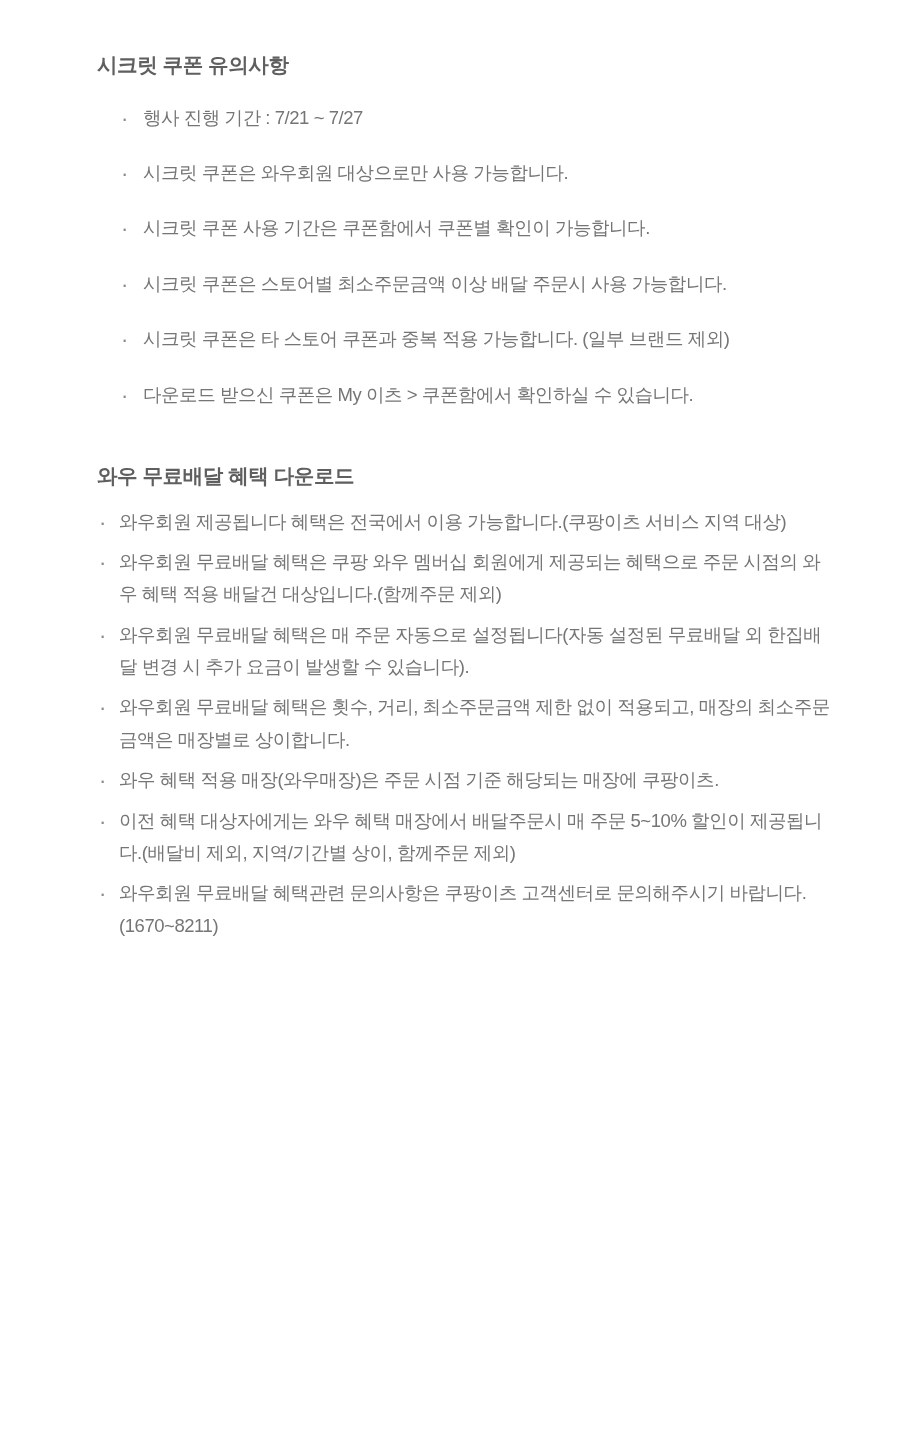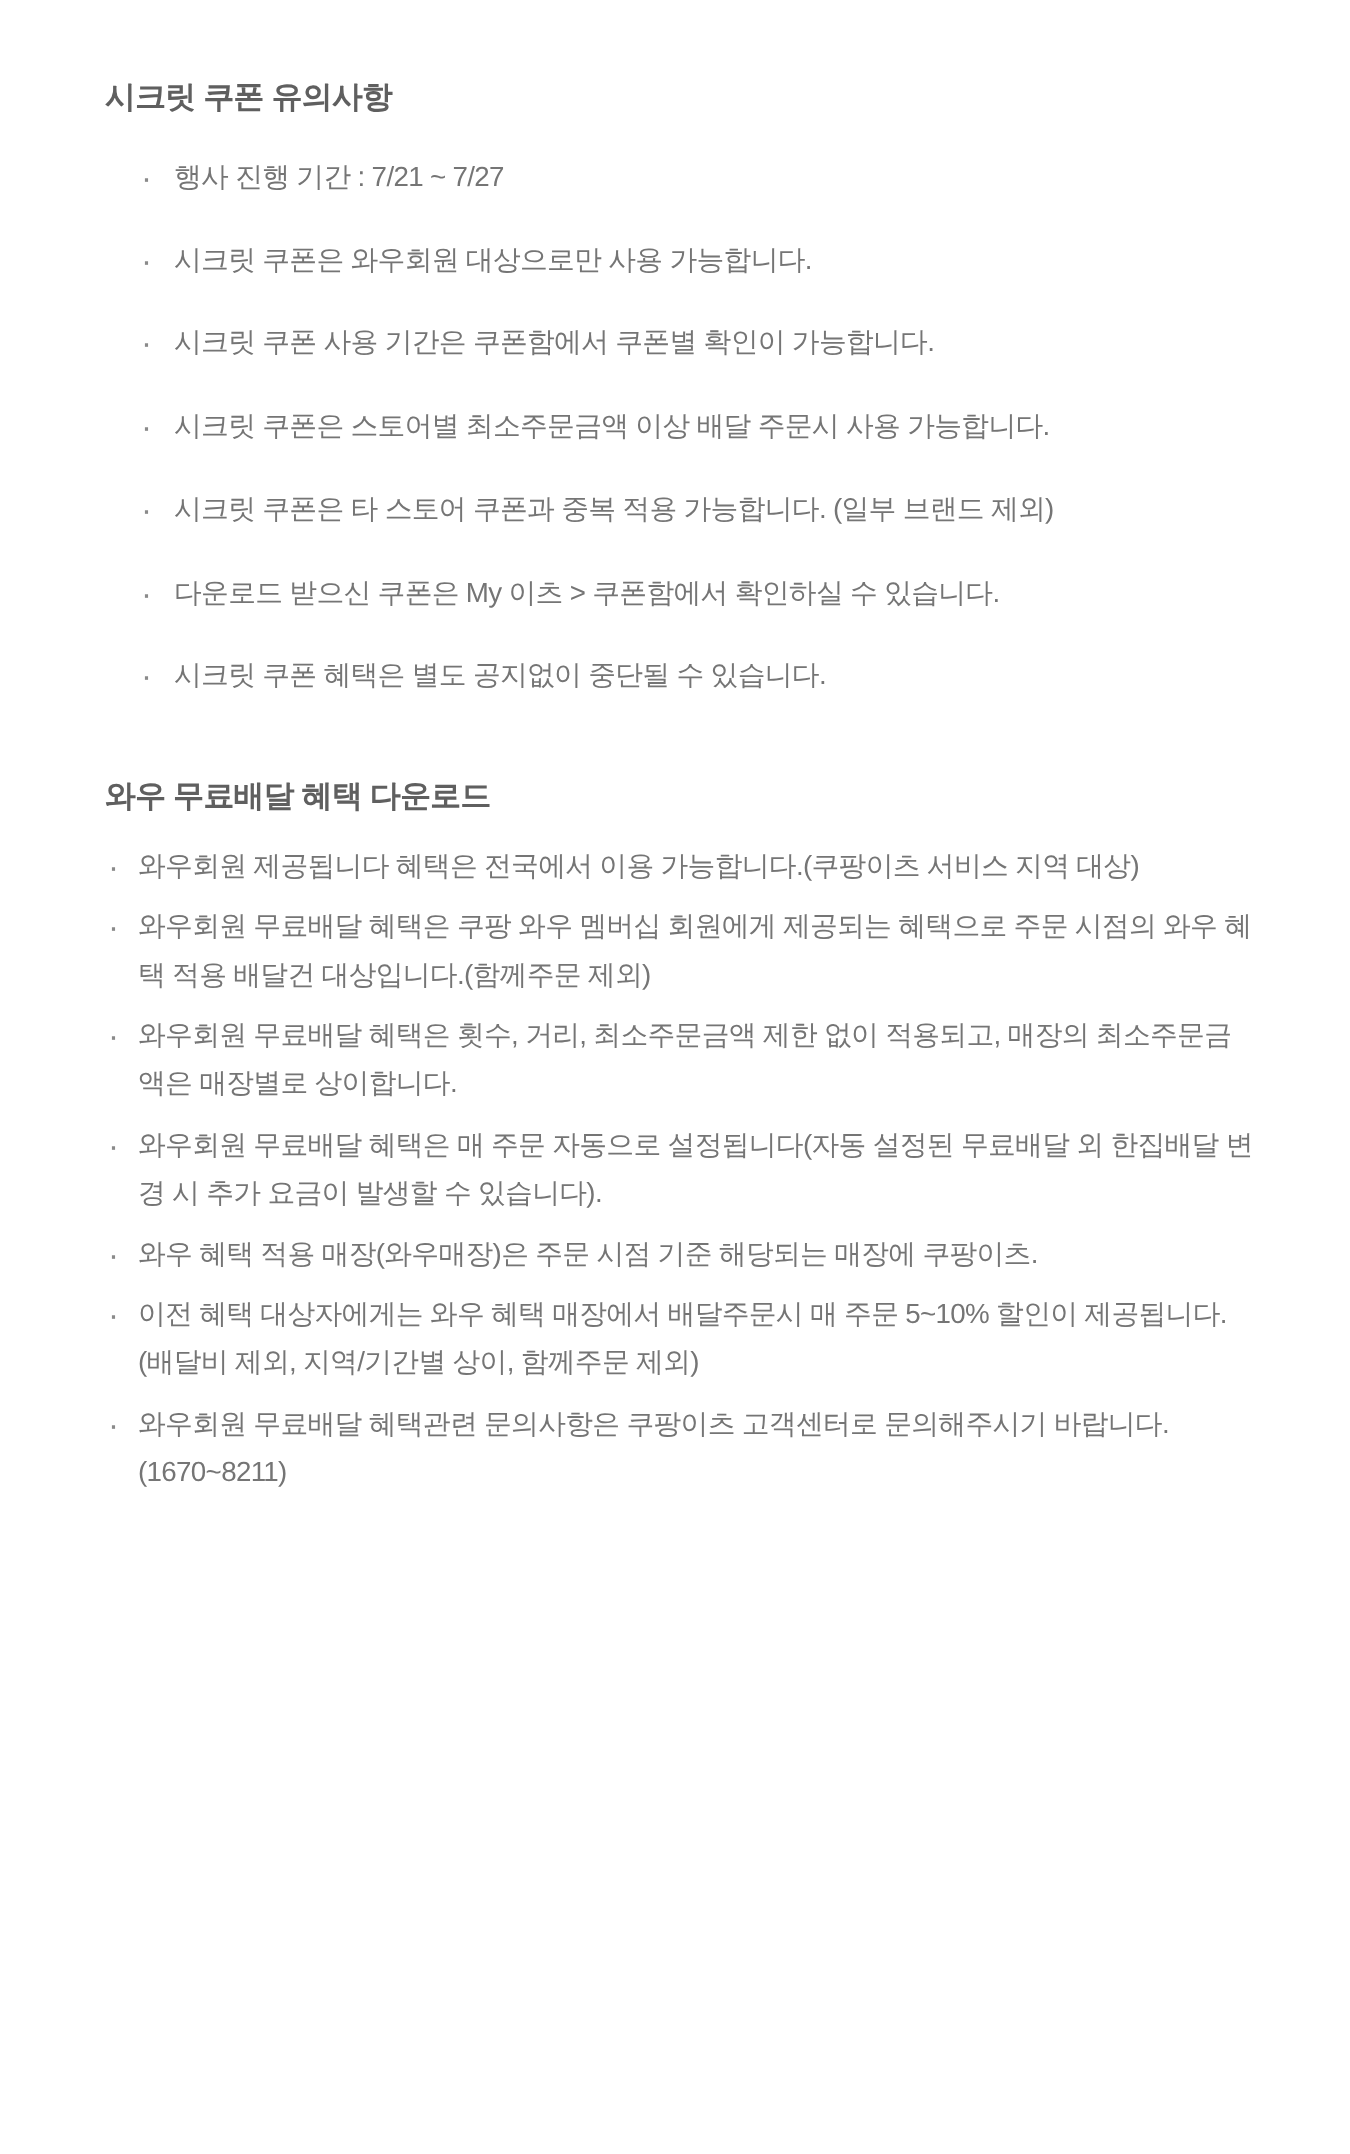--- a/index.html
+++ b/index.html
@@ -11,21 +11,21 @@
     width: 900px;
     height: 1436px;
     font-family: "Liberation Sans", "DejaVu Sans", sans-serif;
     color: #6f6f6f;
     -webkit-font-smoothing: antialiased;
   }
   .page {
     box-sizing: border-box;
     width: 900px;
     height: 1436px;
-    padding: 52px 62px 0 70px;
+    padding: 52px 62px 0 97px;
     overflow: hidden;
   }
   .section {
     margin-bottom: 0;
   }
   .section-title {
     font-size: 20.5px;
     font-weight: bold;
     color: #5f5f5f;
     letter-spacing: -0.4px;
@@ -84,32 +84,31 @@
 
   <div class="section">
     <h2 class="section-title">시크릿 쿠폰 유의사항</h2>
     <ul class="list list-secret">
       <li>행사 진행 기간 : 7/21 ~ 7/27</li>
       <li>시크릿 쿠폰은 와우회원 대상으로만 사용 가능합니다.</li>
       <li>시크릿 쿠폰 사용 기간은 쿠폰함에서 쿠폰별 확인이 가능합니다.</li>
       <li>시크릿 쿠폰은 스토어별 최소주문금액 이상 배달 주문시 사용 가능합니다.</li>
       <li>시크릿 쿠폰은 타 스토어 쿠폰과 중복 적용 가능합니다. (일부 브랜드 제외)</li>
       <li>다운로드 받으신 쿠폰은 My 이츠 &gt; 쿠폰함에서 확인하실 수 있습니다.</li>
-      <li>시크릿 쿠폰 혜택은 별도 공지없이 중단될 수 있습니다.</li>
     </ul>
   </div>
 
   <div class="gap"></div>
 
   <div class="section">
     <h2 class="section-title">와우 무료배달 혜택 다운로드</h2>
     <ul class="list list-wow">
       <li>와우회원 제공됩니다 혜택은 전국에서 이용 가능합니다.(쿠팡이츠 서비스 지역 대상)</li>
       <li>와우회원 무료배달 혜택은 쿠팡 와우 멤버십 회원에게 제공되는 혜택으로 주문 시점의 와우 혜택 적용 배달건 대상입니다.(함께주문 제외)</li>
+      <li>와우회원 무료배달 혜택은 매 주문 자동으로 설정됩니다(자동 설정된 무료배달 외 한집배달 변경 시 추가 요금이 발생할 수 있습니다).</li>
       <li>와우회원 무료배달 혜택은 횟수, 거리, 최소주문금액 제한 없이 적용되고, 매장의 최소주문금액은 매장별로 상이합니다.</li>
-      <li>와우회원 무료배달 혜택은 매 주문 자동으로 설정됩니다(자동 설정된 무료배달 외 한집배달 변경 시 추가 요금이 발생할 수 있습니다).</li>
       <li>와우 혜택 적용 매장(와우매장)은 주문 시점 기준 해당되는 매장에 쿠팡이츠.</li>
       <li>이전 혜택 대상자에게는 와우 혜택 매장에서 배달주문시 매 주문 5~10% 할인이 제공됩니다.(배달비 제외, 지역/기간별 상이, 함께주문 제외)</li>
       <li>와우회원 무료배달 혜택관련 문의사항은 쿠팡이츠 고객센터로 문의해주시기 바랍니다. (1670~8211)</li>
     </ul>
   </div>
 
 </div>
 
 </body></html>

